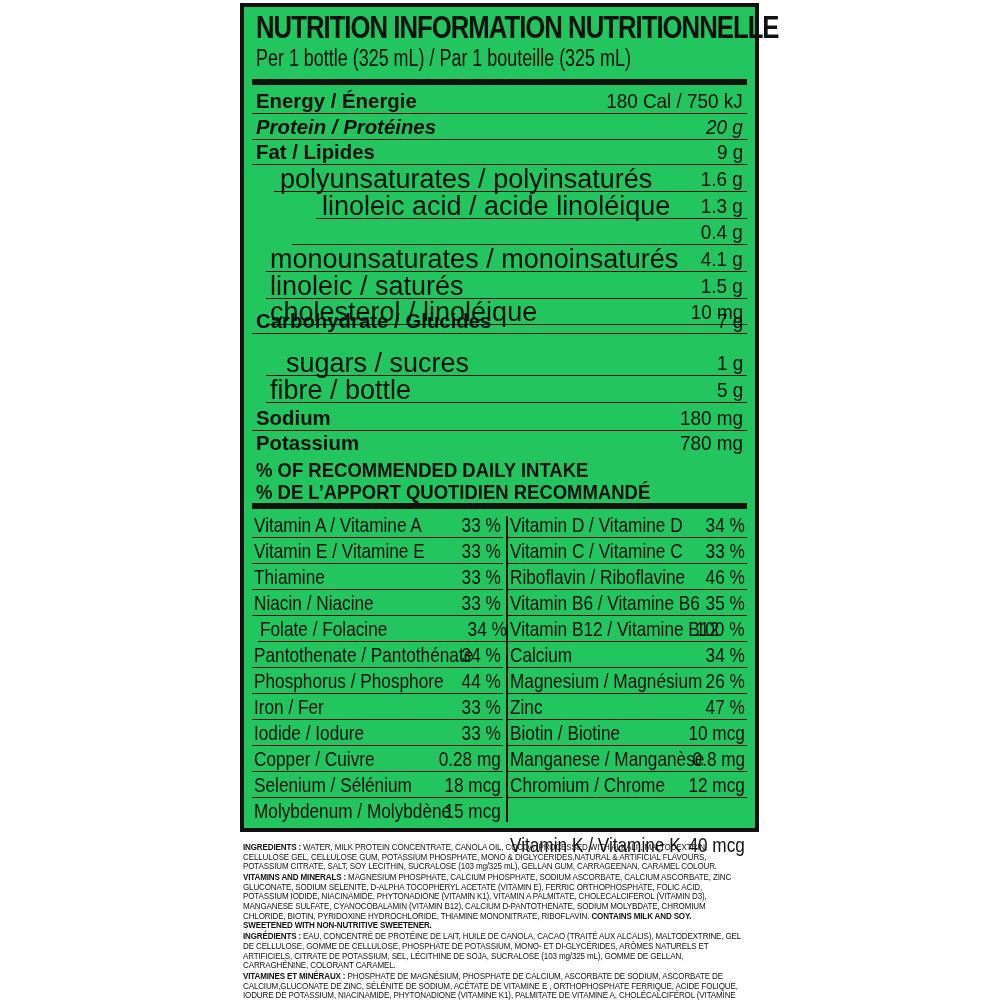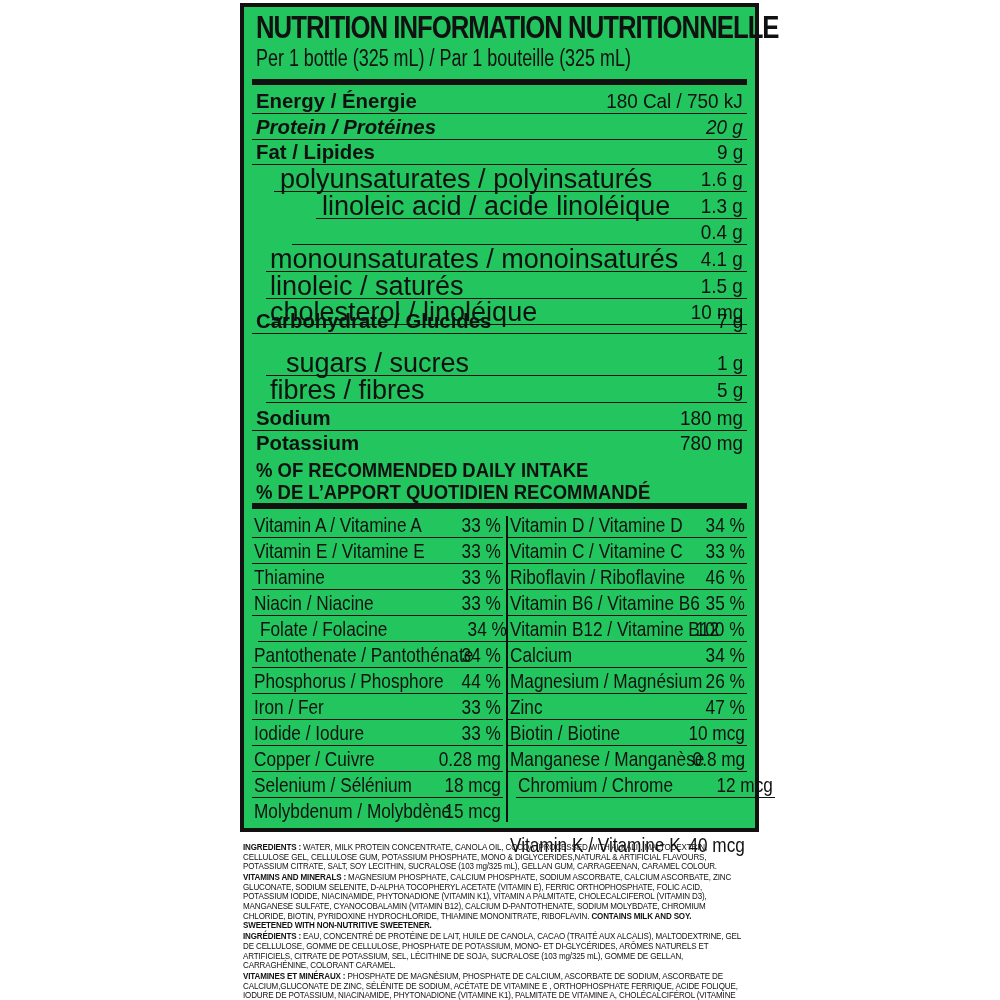--- a/index.html
+++ b/index.html
@@ -69,21 +69,21 @@
       </div>
       <div class="nrow bold" style="top: 300px; left: 8px;">
         <span class="lbl" style="left: 4px; transform: scaleX(0.97); transform-origin: left bottom;">Carbohydrate / Glucides</span>
         <span class="val">7 g</span>
       </div>
       <div class="nrow" style="top: 342px; left: 22px;">
         <span class="lbl" style="left: 20px;">sugars / sucres</span>
         <span class="val">1 g</span>
       </div>
       <div class="nrow" style="top: 369px; left: 22px;">
-        <span class="lbl" style="left: 4px;">fibres / fibres</span>
+        <span class="lbl" style="left: 4px;">fibre / bottle</span>
         <span class="val">5 g</span>
       </div>
       <div class="nrow bold" style="top: 397px; left: 8px;">
         <span class="lbl" style="left: 4px; transform: scaleX(0.97); transform-origin: left bottom;">Sodium</span>
         <span class="val">180 mg</span>
       </div>
       <div class="nrow bold noline" style="top: 422px; left: 8px;">
         <span class="lbl" style="left: 4px; transform: scaleX(0.97); transform-origin: left bottom;">Potassium</span>
         <span class="val">780 mg</span>
       </div>
@@ -175,21 +175,21 @@
         <span class="val">47 %</span>
       </div>
       <div class="vrow" style="top: 713px; left: 264px; width: 239px;">
         <span class="lbl">Biotin / Biotine</span>
         <span class="val">10 mcg</span>
       </div>
       <div class="vrow" style="top: 739px; left: 264px; width: 239px;">
         <span class="lbl">Manganese / Manganèse</span>
         <span class="val">0.8 mg</span>
       </div>
-      <div class="vrow" style="top: 765px; left: 272px; width: 239px; padding-left: 20px;">
+      <div class="vrow" style="top: 765px; left: 264px; width: 239px;">
         <span class="lbl">Chromium / Chrome</span>
         <span class="val">12 mcg</span>
       </div>
       <div class="vrow last" style="top: 791px; left: 264px; width: 239px; margin-top: 34px;">
         <span class="lbl">Vitamin K / Vitamine K</span>
         <span class="val">40 mcg</span>
       </div>
       <div class="vdivider" style="left: 262px; top: 509px; height: 306px;"></div>
     </div>
 </div>

